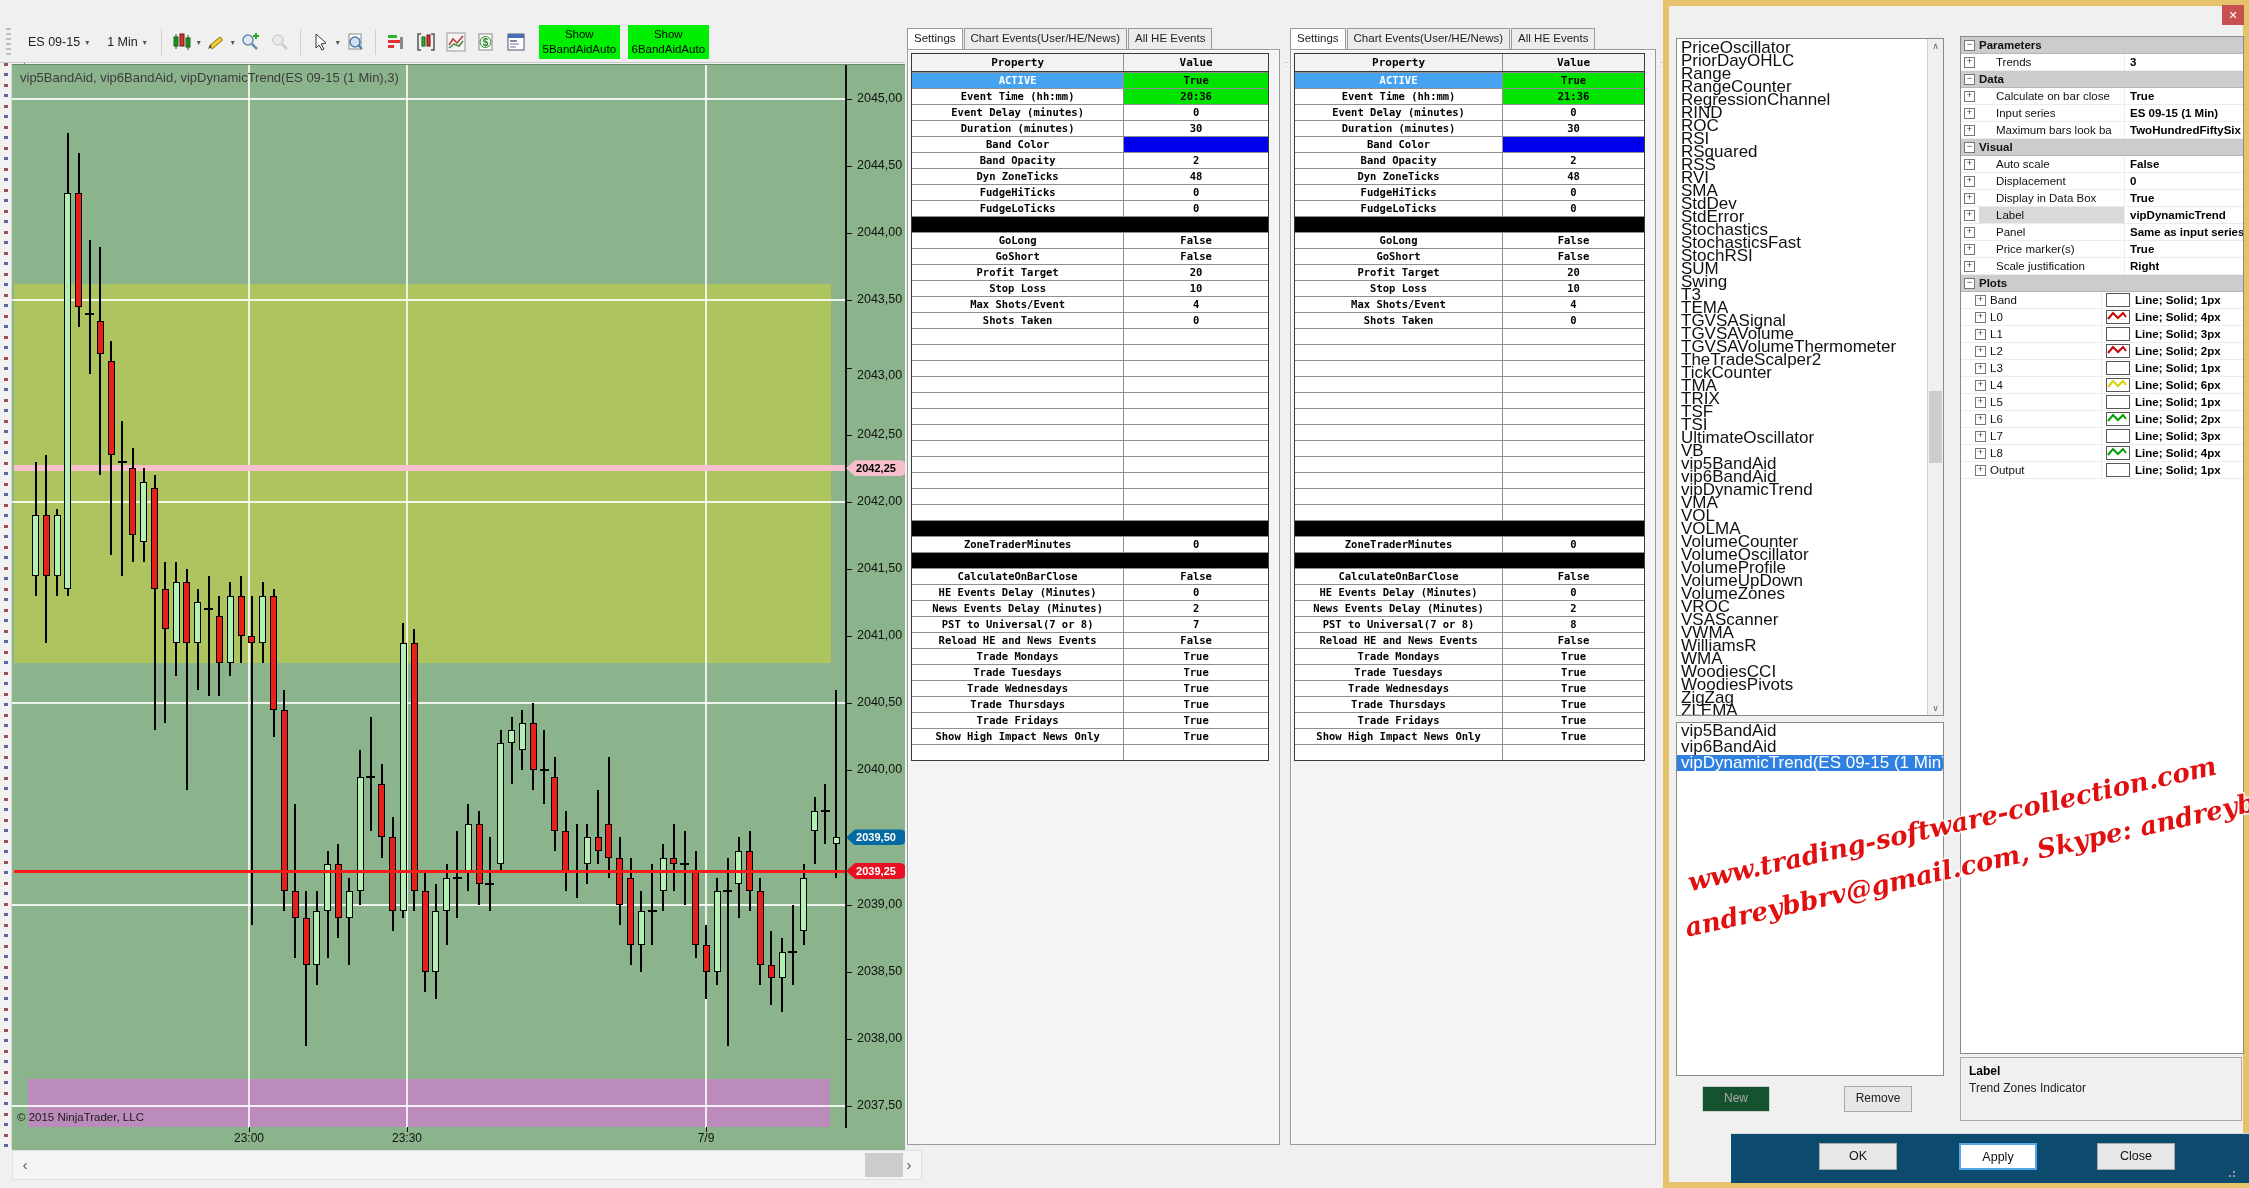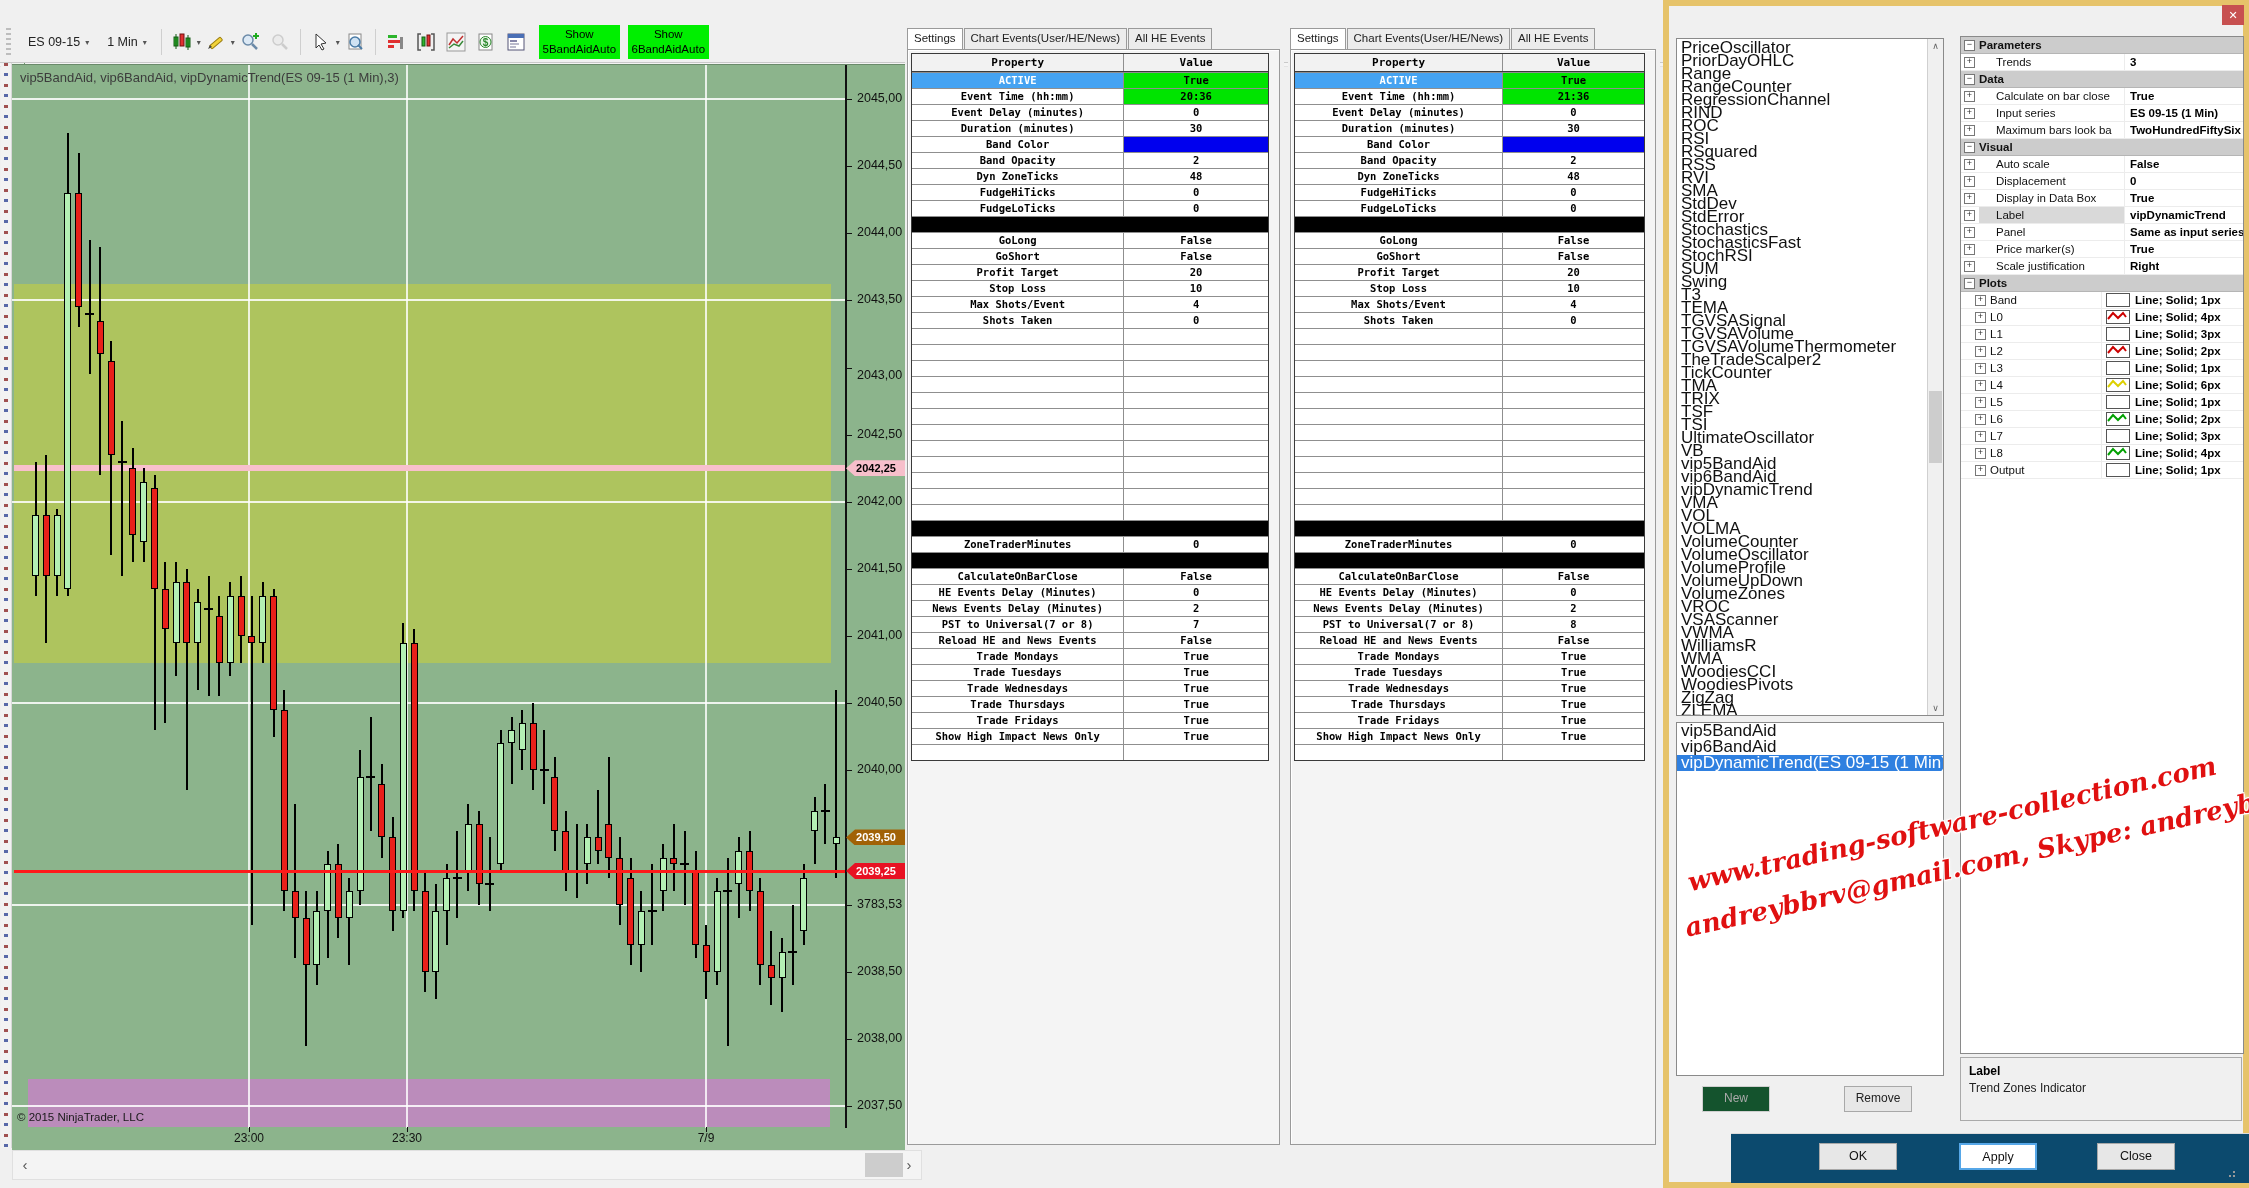--- a/index.html
+++ b/index.html
@@ -43,21 +43,21 @@
   #chart-label{left:8px;top:5px;font-size:13px;color:#3c3c3c;}
   #copyright{left:5px;top:1046px;font-size:11.5px;color:#1a1a1a;}
   .wick{width:2px;background:#000;}
   .cbody{width:7px;border:1px solid #000;box-sizing:border-box;}
   .cbody.up{background:#b4f0b4;}
   .cbody.dn{background:#e8201a;}
   .cflat{height:2px;background:#000;}
   .tick{left:833px;width:7px;height:1px;background:#111;}
   .ticklbl{left:845px;font-size:12.5px;color:#111;}
   .pmarker{left:834px;width:60px;height:16px;font-size:11px;font-weight:bold;text-align:center;line-height:16px;
-     clip-path:polygon(0 50%,9px 0,100% 0,100% 100%,9px 100%);}
+     clip-path:polygon(0 50%,9px 0,100% 0,100% 100%,9px 100%);border-radius:6px;}
   #time-axis{left:12px;top:1128px;width:893px;height:22px;background:#8cb48c;}
   .tlabel{top:3px;font-size:12px;color:#111;transform:translateX(-50%);}
   .ttick{top:-1px;width:1px;height:5px;background:#111;}
   
   #h-scroll{left:12px;top:1150px;width:910px;height:30px;background:#f4f4f4;border:1px solid #e0e0e0;box-sizing:border-box;}
   .scr-arrow{top:4px;width:20px;height:20px;font-size:15px;color:#555;text-align:center;line-height:20px;}
   #scr-thumb{left:852px;top:2px;width:38px;height:24px;background:#cdcdcd;}
 
   
   .spanel{top:25px;height:1123px;background:#f0f0f0;}
@@ -437,29 +437,29 @@
           <div class="abs ticklbl" style="top: 428.798px;">2042,00</div>
           <div class="abs tick" style="top: 503.931px;"></div>
           <div class="abs ticklbl" style="top: 495.931px;">2041,50</div>
           <div class="abs tick" style="top: 571.064px;"></div>
           <div class="abs ticklbl" style="top: 563.064px;">2041,00</div>
           <div class="abs tick" style="top: 638.197px;"></div>
           <div class="abs ticklbl" style="top: 630.197px;">2040,50</div>
           <div class="abs tick" style="top: 705.33px;"></div>
           <div class="abs ticklbl" style="top: 697.33px;">2040,00</div>
           <div class="abs tick" style="top: 839.596px;"></div>
-          <div class="abs ticklbl" style="top: 831.596px;">3783,53</div>
+          <div class="abs ticklbl" style="top: 831.596px;">2039,00</div>
           <div class="abs tick" style="top: 906.729px;"></div>
           <div class="abs ticklbl" style="top: 898.729px;">2038,50</div>
           <div class="abs tick" style="top: 973.862px;"></div>
           <div class="abs ticklbl" style="top: 965.862px;">2038,00</div>
           <div class="abs tick" style="top: 1040.99px;"></div>
           <div class="abs ticklbl" style="top: 1032.99px;">2037,50</div>
           <div class="abs pmarker" style="top: 395.231px; background: rgb(247, 191, 203); color: rgb(0, 0, 0);">2042,25</div>
-          <div class="abs pmarker" style="top: 764.463px; background: #a16207; color: rgb(255, 255, 255);">2039,50</div>
+          <div class="abs pmarker" style="top: 764.463px; background: #0369a1; color: rgb(255, 255, 255);">2039,50</div>
           <div class="abs pmarker" style="top: 798.029px; background: rgb(232, 17, 35); color: rgb(255, 255, 255);">2039,25</div>
         </div>
       <div class="abs" id="chart-label">vip5BandAid, vip6BandAid, vipDynamicTrend(ES 09-15 (1 Min),3)</div>
       <div class="abs" id="copyright">© 2015 NinjaTrader, LLC</div>
     </div>
 
     <div class="abs" id="time-axis">
         <div class="abs ttick" style="left: 237px;"></div>
         <div class="abs tlabel" style="left: 237px;">23:00</div>
         <div class="abs ttick" style="left: 395px;"></div>

